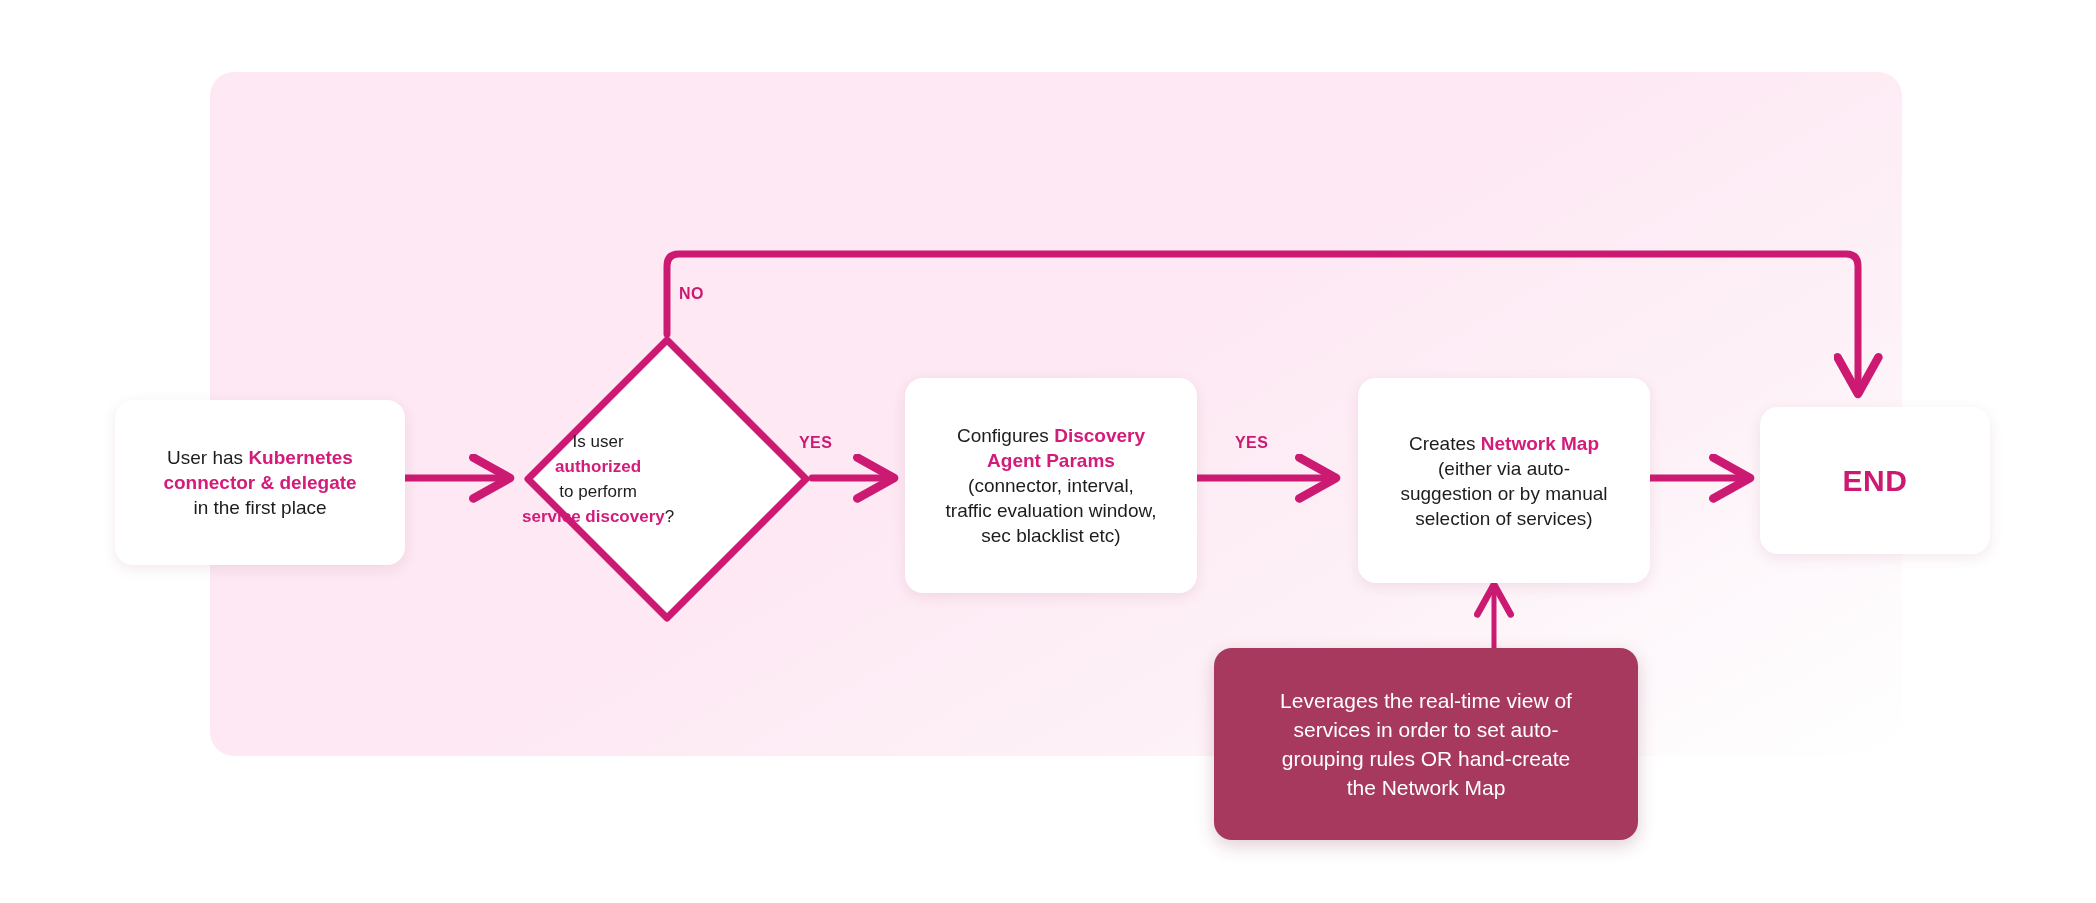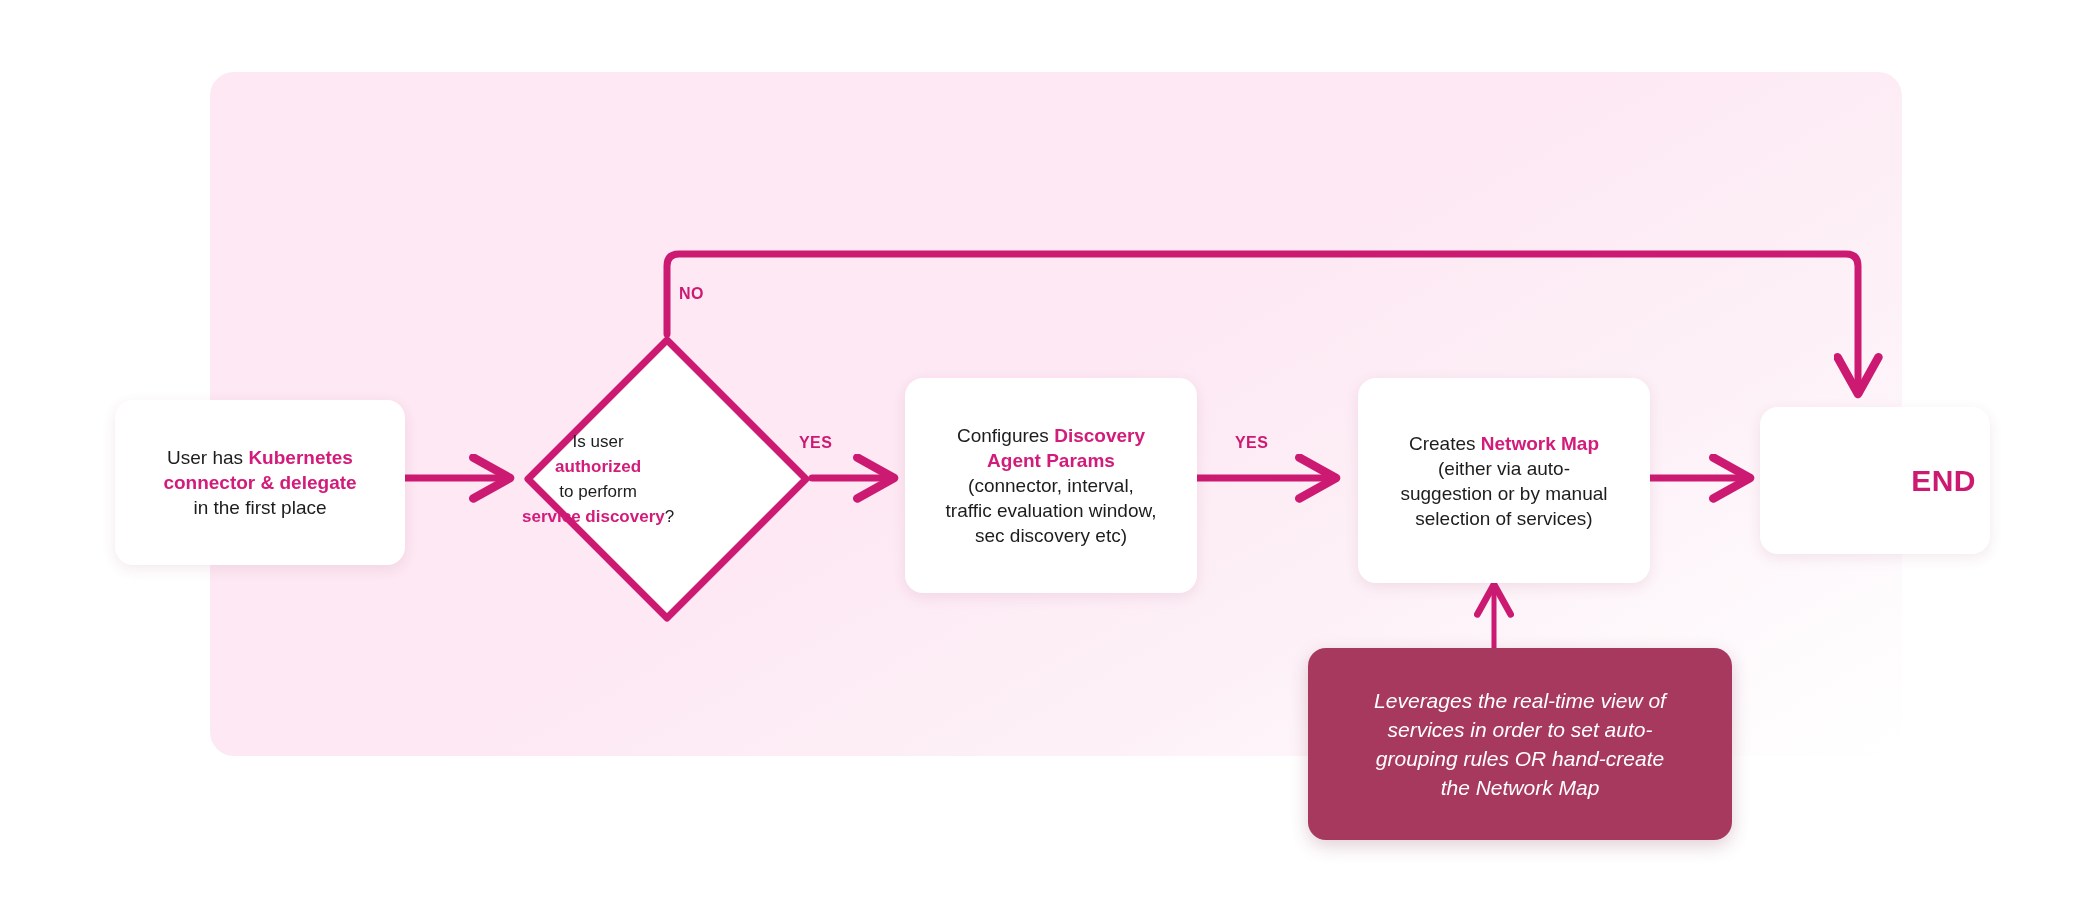--- a/index.html
+++ b/index.html
@@ -64,21 +64,21 @@
     font-size: 19px;
     line-height: 25px;
     color: #1d1d1f;
     padding: 0 14px;
   }
   .hl { color: #d31b7a; font-weight: bold; }
 
   #node-start  { left: 115px;  top: 400px; width: 290px; height: 165px; }
   #node-config { left: 905px;  top: 378px; width: 292px; height: 215px; }
   #node-map    { left: 1348px; top: 378px; width: 292px; height: 205px; margin-left: 10px; }
-  #node-end    { left: 1760px; top: 407px; width: 230px; height: 147px; justify-content: flex-end; }
+  #node-end    { left: 1760px; top: 407px; width: 230px; height: 147px; }
   #node-end .txt {
     font-size: 30px;
     font-weight: bold;
     color: #cc1a72;
     letter-spacing: 0.5px;
   }
 
   
   #node-decision {
     position: absolute;
@@ -101,33 +101,32 @@
     justify-content: flex-start;
     text-align: center;
     font-size: 17px;
     line-height: 25px;
     color: #1d1d1f;
   }
 
   
   #callout {
     position: absolute;
-    left: 1308px;
+    left: 1214px;
     top: 648px;
     width: 424px;
     height: 192px;
     background: #a7385e;
     border-radius: 18px;
     box-shadow: 0 6px 18px rgba(120, 35, 70, 0.22);
     display: flex;
     align-items: center;
     justify-content: center;
     text-align: center;
     box-sizing: border-box;
-    font-style: italic;
   }
   #callout .txt {
     font-size: 21px;
     line-height: 29px;
     color: #ffffff;
     padding: 0 20px;
   }
 
   
   .edge-label {
@@ -194,21 +193,21 @@
       </div>
     </div>
   </div>
 
   <div class="node" id="node-config">
     <div class="txt">
       <span>Configures </span><span class="hl">Discovery</span><br>
       <span class="hl">Agent Params</span><br>
       <span>(connector, interval,</span><br>
       <span>traffic evaluation window,</span><br>
-      <span>sec discovery etc)</span>
+      <span>sec blacklist etc)</span>
     </div>
   </div>
 
   <div class="node" id="node-map">
     <div class="txt">
       <span>Creates </span><span class="hl">Network Map</span><br>
       <span>(either via auto-</span><br>
       <span>suggestion or by manual</span><br>
       <span>selection of services)</span>
     </div>

